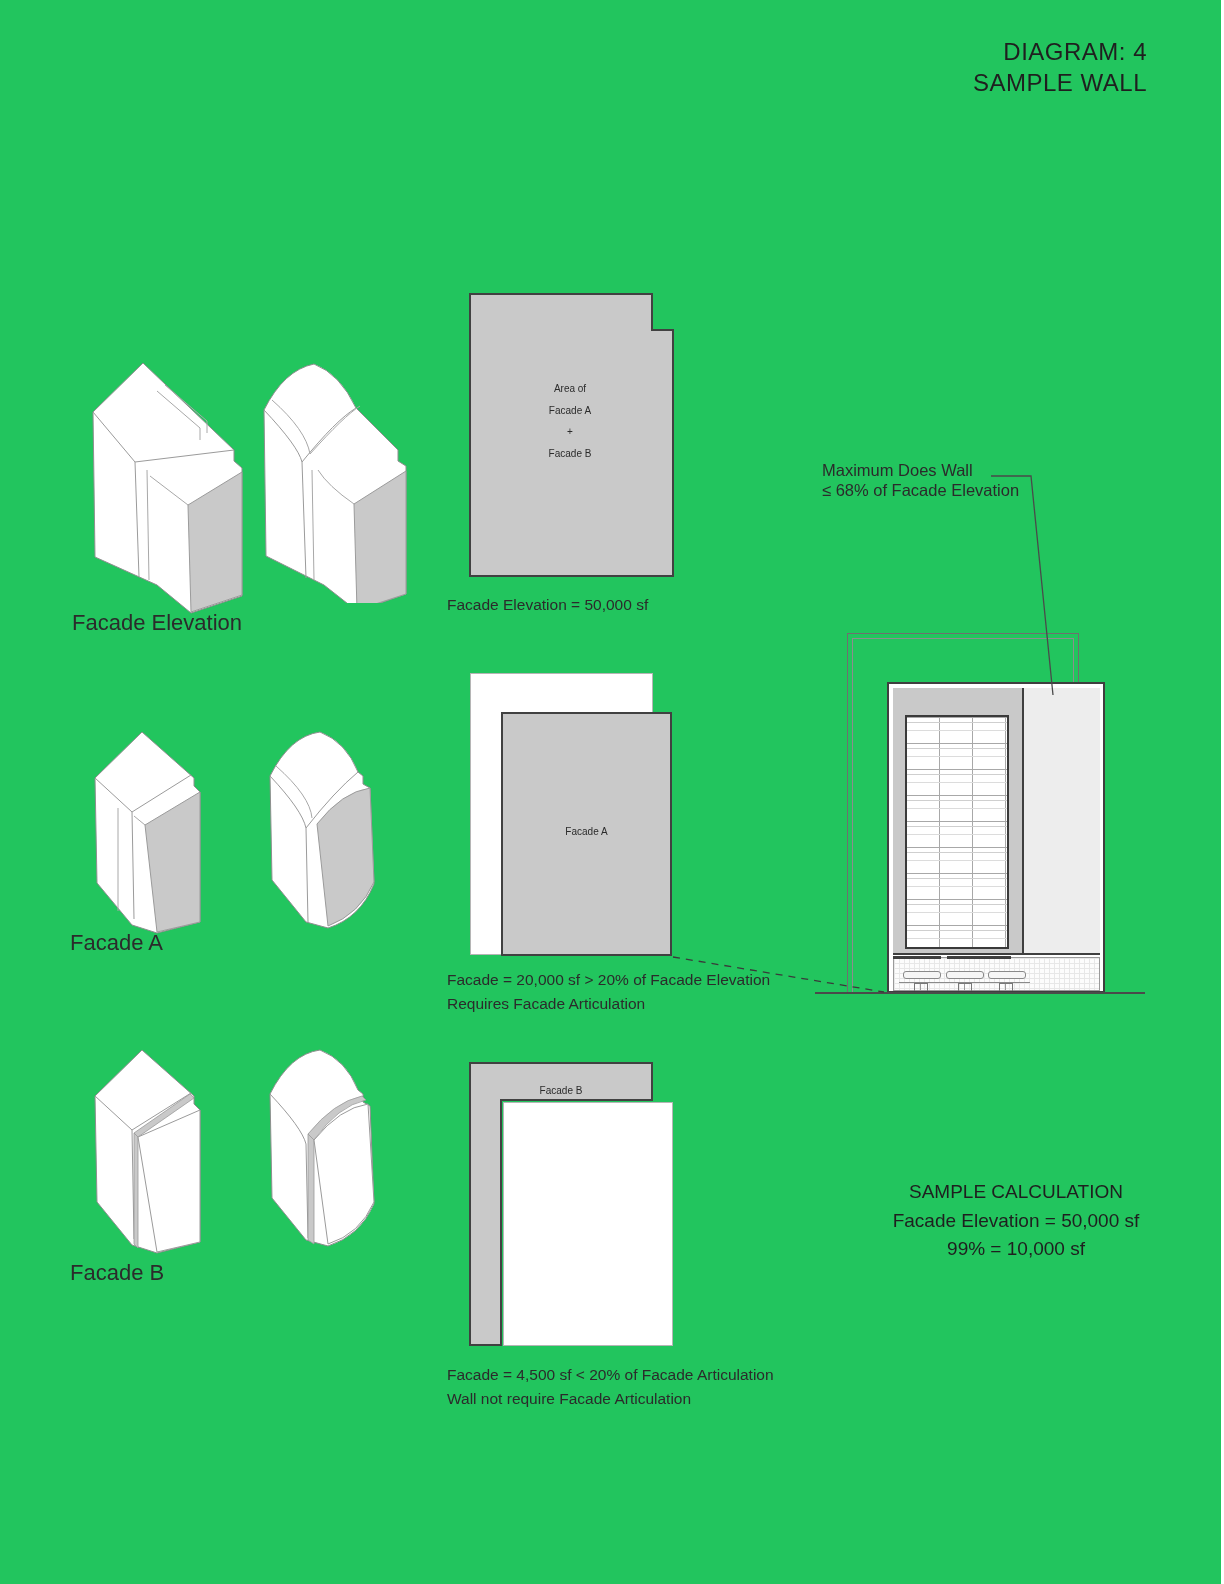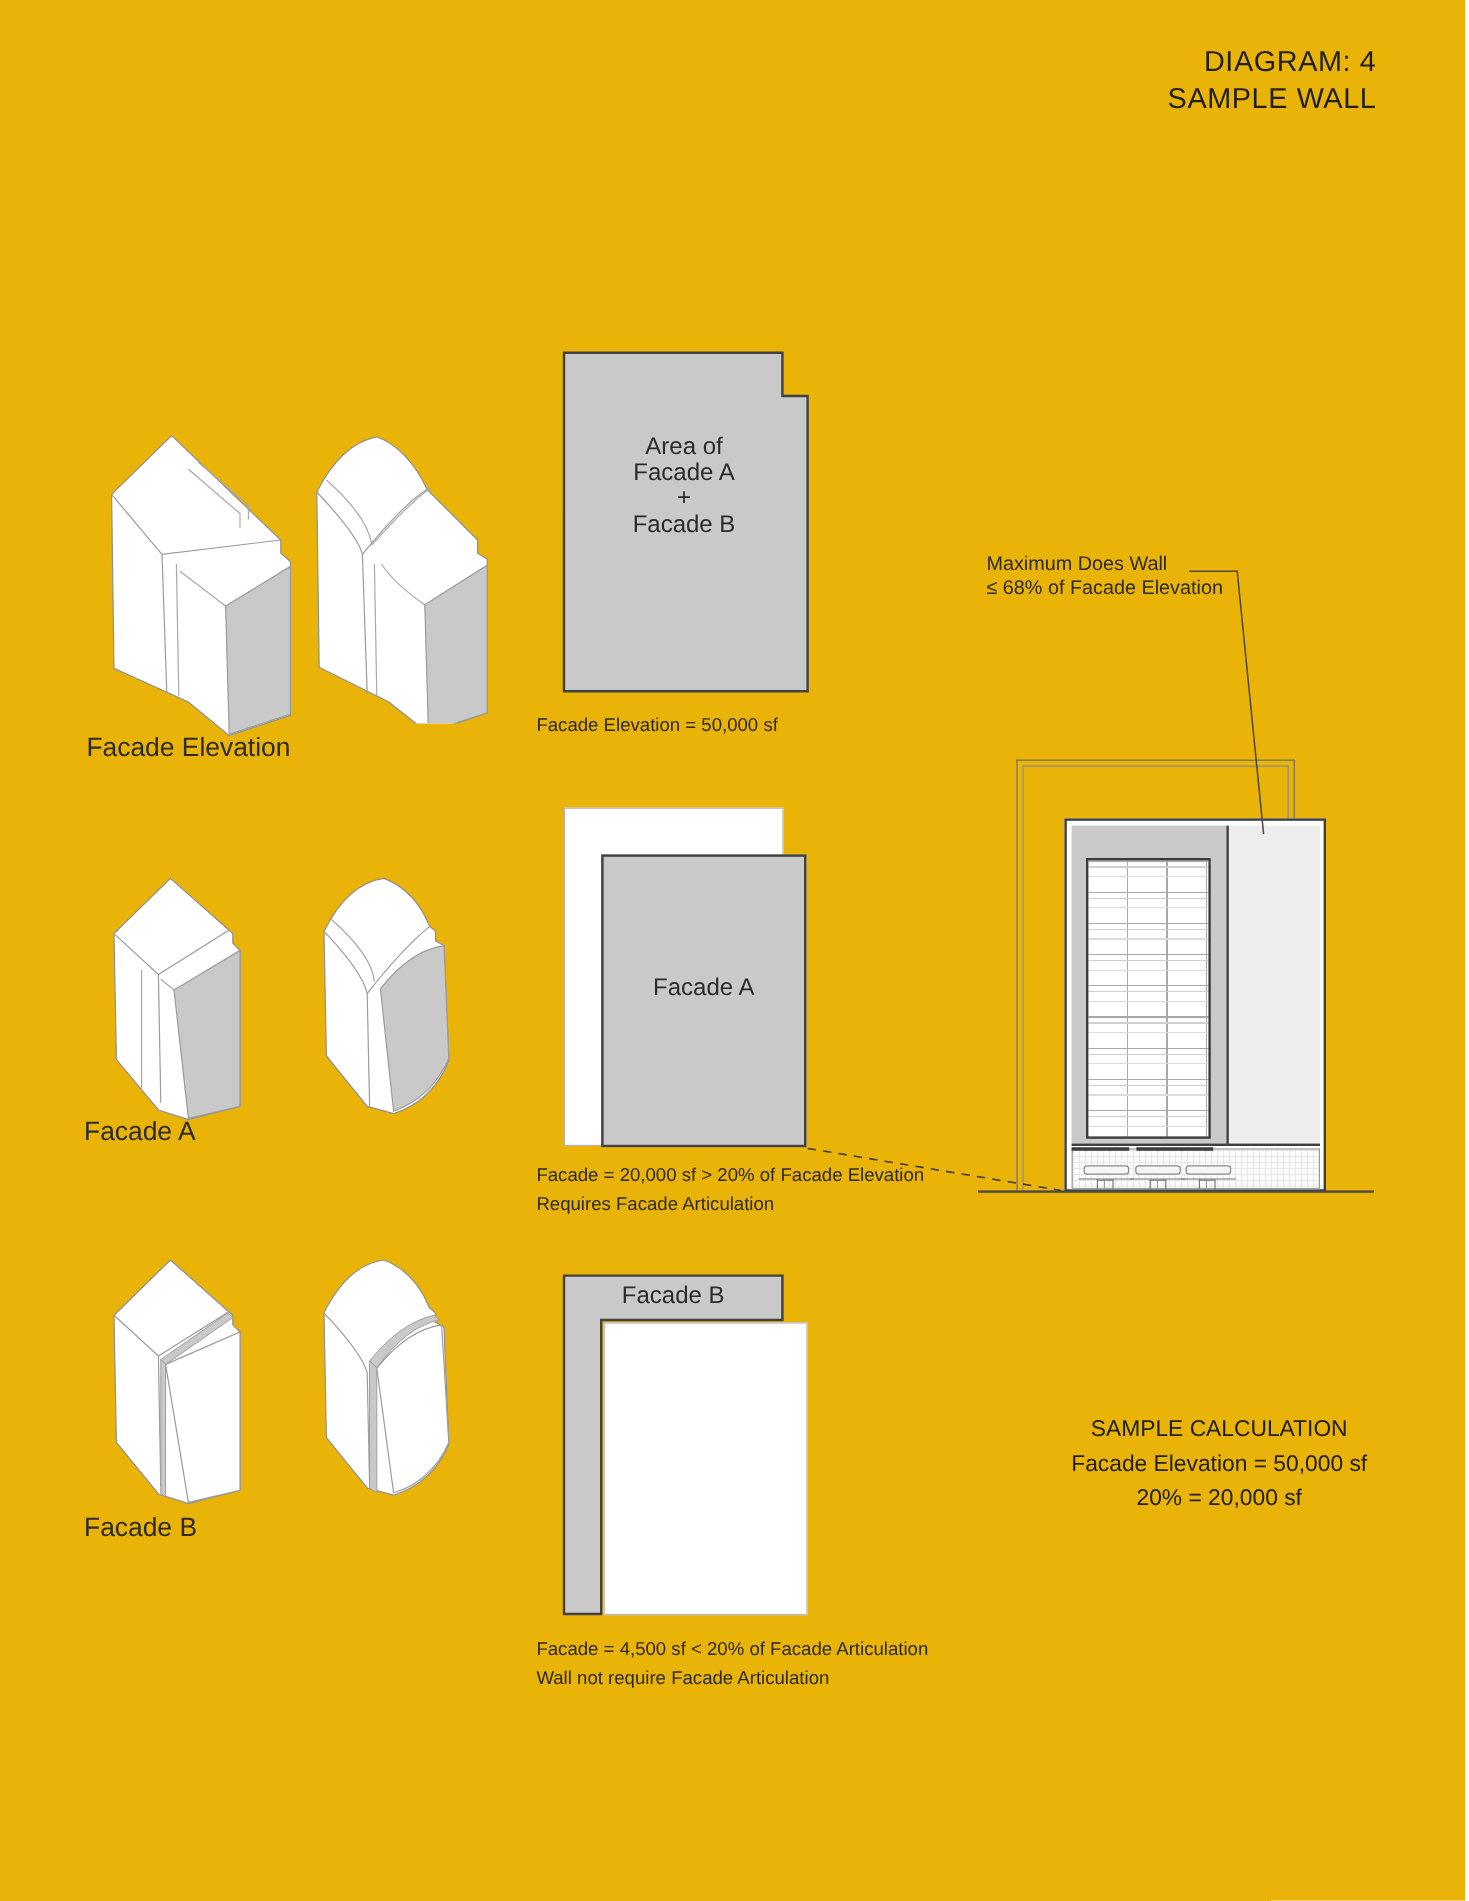--- a/index.html
+++ b/index.html
@@ -1,23 +1,23 @@
 <!DOCTYPE html>
 <html><head>
 <meta charset="utf-8">
 <style>
   html,body{margin:0;padding:0;background:#ffffff;}
-  #page{position:relative;width:1221px;height:1584px;background:#eab308;overflow:hidden;
+  #page{position:relative;width:1221px;height:1584px;background:#22c55e;overflow:hidden;
         font-family:"Liberation Sans",sans-serif;color:#2b2b2b;}
   .abs{position:absolute;}
   
   .title-block{top:36px;right:74px;text-align:right;font-size:24px;line-height:31px;color:#1f1f1f;letter-spacing:.5px;}
   .side-label{font-size:22px;color:#2b2b2b;}
   .caption{font-size:15.5px;color:#2b2b2b;line-height:24px;white-space:nowrap;}
-  .diag-label{font-size:20px;color:#2b2b2b;}
+  .diag-label{font-size:10px;color:#2b2b2b;margin-top:16px;}
   .annotation{font-size:16.5px;line-height:20px;color:#2b2b2b;}
   .sample-calc{text-align:center;font-size:19px;line-height:28.5px;color:#1f1f1f;}
   
   .outline-rect{border:1.5px solid #b5b5b5;background:#ffffff;box-sizing:border-box;}
   .gray-rect{background:#c9c9c9;border:2px solid #414141;box-sizing:border-box;}
   .white-rect{background:#ffffff;border:1.5px solid #b5b5b5;box-sizing:border-box;}
   .center-text{display:flex;align-items:center;justify-content:center;text-align:center;}
   
   .bld-back-outer{left:847px;top:633px;width:232px;height:360px;border:1.5px solid #6f6f6f;border-bottom:none;box-sizing:border-box;}
   .bld-back-inner{left:852px;top:638px;width:222px;height:355px;border:1px solid #8d8d8d;border-bottom:none;box-sizing:border-box;}
@@ -157,16 +157,16 @@
   </div>
 
   <svg class="abs" style="left:0;top:0" width="1224" height="1584" viewBox="0 0 1224 1584" pointer-events="none">
     <polyline points="991,476 1031,476 1053,695" fill="none" stroke="#4a4a4a" stroke-width="1.3"></polyline>
     <line x1="673" y1="957" x2="884" y2="992" stroke="#3a3a3a" stroke-width="1.3" stroke-dasharray="7 6"></line>
   </svg>
 
   <div class="abs sample-calc" style="left:826px;top:1178px;width:380px">
     <div>SAMPLE CALCULATION</div>
     <div>Facade Elevation = 50,000 sf</div>
-    <div>20% = 20,000 sf</div>
+    <div>99% = 10,000 sf</div>
   </div>
 
 </div>
 
 </body></html>

